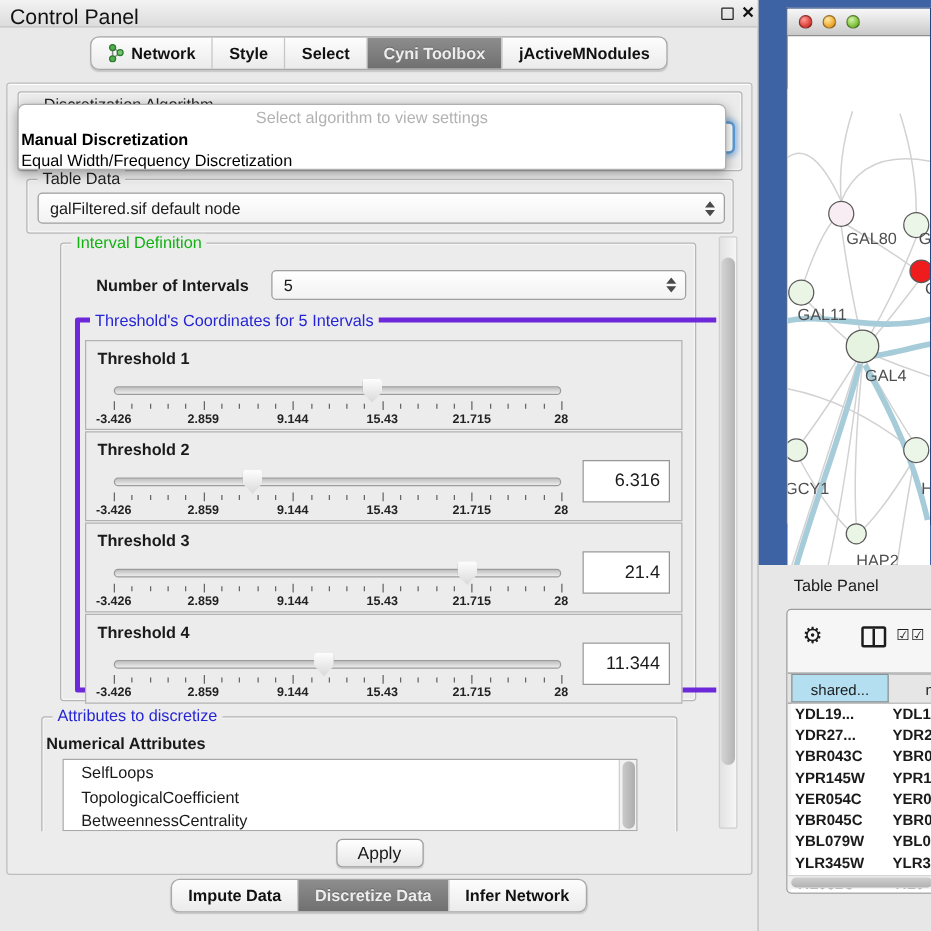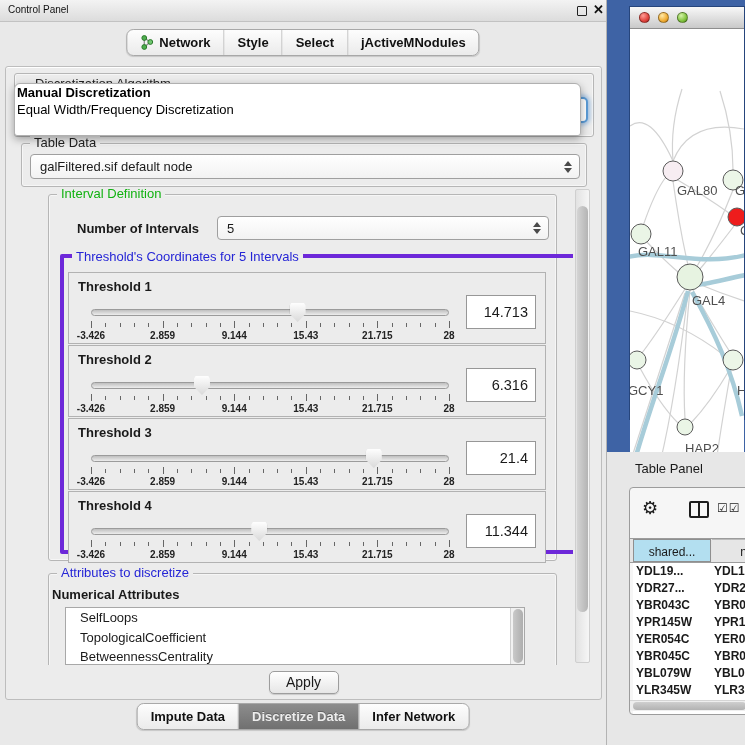--- a/index.html
+++ b/index.html
@@ -2,21 +2,21 @@
 <html><head>
 <meta charset="utf-8">
 <style>
   html,body{margin:0;padding:0;background:#cfcfcf;}
   *{box-sizing:border-box;font-family:"Liberation Sans",sans-serif;}
   #app{position:relative;width:745px;height:745px;overflow:hidden;background:#e6e6e6;font-size:13px;color:#1a1a1a;}
 
   
   .control-panel{position:absolute;left:0;top:0;width:607px;height:745px;background:#e9e9e9;border-right:1px solid #b3b3b3;}
   .cp-titlebar{position:absolute;left:0;top:0;right:0;height:22px;background:linear-gradient(#f3f3f3,#dcdcdc);border-bottom:1px solid #c2c2c2;}
-  .cp-title{position:absolute;left:8px;top:4px;font-size:10px;color:#111;}
+  .cp-title{position:absolute;left:8px;top:4px;font-size:17px;color:#111;}
   .float-icon{position:absolute;left:577px;top:6px;width:10px;height:10px;border:1.7px solid #222;border-radius:1px;}
   .close-icon{position:absolute;left:593px;top:2px;font-size:13px;font-weight:bold;color:#111;}
 
   .tabbar{position:absolute;left:50%;transform:translateX(-50%);display:flex;border:1px solid #a8a8a8;border-radius:7px;overflow:hidden;background:linear-gradient(#fdfdfd,#ebebeb);box-shadow:0 1px 1px rgba(0,0,0,.15);white-space:nowrap;}
   .tabbar.top{top:29px;}
   .tabbar.bottom{top:703px;}
   .tab{display:flex;align-items:flex-start;gap:5px;padding:5px 13px;font-weight:bold;font-size:13px;border-right:1px solid #c6c6c6;color:#111;}
   .tab:last-child{border-right:none;}
   .tab.sel{background:linear-gradient(#8d8d8d,#707070);color:#ededed;text-shadow:0 -1px 0 rgba(0,0,0,.25);}
   .tab svg{display:block;}
@@ -60,21 +60,21 @@
   .track{position:absolute;left:0;right:0;top:2px;height:7px;border-radius:4px;background:linear-gradient(#bfbfbf,#ededed);border:1px solid #9b9b9b;}
   .handle{position:absolute;top:-4px;width:16px;height:19px;background:linear-gradient(#fefefe,#d9d9d9);clip-path:polygon(10% 0,90% 0,100% 14%,100% 56%,50% 100%,0 56%,0 14%);filter:drop-shadow(0 1px 1px rgba(0,0,0,.45));}
   .ticks{position:absolute;left:0;right:0;top:14px;height:8px;}
   .ticks span{position:absolute;top:2px;width:1px;height:4px;background:#666;}
   .ticks span.major{top:0;height:7px;}
   .axis-labels{position:absolute;left:0;right:0;top:23px;height:12px;font-size:10px;font-weight:bold;color:#222;text-align:right;}
   .axis-labels span{position:absolute;transform:translateX(-50%);white-space:nowrap;}
   .th-value{position:absolute;right:9px;top:22px;width:70px;height:34px;background:#fff;border:1px solid #979797;font-size:14.5px;line-height:32px;text-align:right;padding-right:7px;}
 
   
-  .attr-group{left:33px;top:386px;width:509px;height:120px;padding-left:36px;}
+  .attr-group{left:18px;top:386px;width:509px;height:120px;padding-left:36px;}
   .attr-sub{position:absolute;left:3px;top:13px;font-weight:bold;font-size:13px;}
   .listbox{position:absolute;left:16px;top:33px;width:460px;height:58px;background:#fff;border:1px solid #a8a8a8;overflow:hidden;}
   .listbox .item{font-size:13px;line-height:19.5px;padding-left:14px;white-space:nowrap;}
   .lb-scroll{position:absolute;right:0;top:0;bottom:0;width:14px;background:#f1f1f1;border-left:1px solid #d0d0d0;}
   .lb-thumb{position:absolute;left:2px;top:1px;width:10px;height:54px;background:linear-gradient(to right,#c9c9c9,#aeaeae);border-radius:5px;}
 
   
   .v-scroll{position:absolute;left:569px;top:122px;width:15px;height:474px;background:linear-gradient(to right,#e2e2e2,#f6f6f6);border:1px solid #cfcfcf;border-radius:2px;}
   .v-thumb{position:absolute;left:1px;top:16px;width:11px;height:406px;background:linear-gradient(to right,#d4d4d4,#b4b4b4);border-radius:6px;}
 
@@ -133,38 +133,42 @@
     <circle cx="10" cy="7" r="2.4" fill="#6fc66f" stroke="#2c7a2c"></circle>
   </svg>
 <span>Network</span>
         </div>
         <div class="tab">
           <span>Style</span>
         </div>
         <div class="tab">
           <span>Select</span>
         </div>
+        <div class="tab sel">
+          <span>Cyni Toolbox</span>
+        </div>
         <div class="tab">
           <span>jActiveMNodules</span>
         </div>
       </div>
 
     <div class="cp-body">
 
       <div class="grp algo-group">
         <span class="algo-label">Discretization Algorithm</span>
       </div>
       <div class="algo-combo">
         <span class="spinner">
             <i class="up"></i>
             <i class="dn"></i>
           </span>
       </div>
 
       <div class="popup">
+        <div class="pop-prompt">Select algorithm to view settings</div>
         <div>
             <div class="pop-opt bold">Manual Discretization</div>
             <div class="pop-opt">Equal Width/Frequency Discretization</div>
           </div>
       </div>
 
       <div class="grp tdata-group">
         <span class="grp-title" style="background:#ececec;color:#222;">Table Data</span>
         <div class="combo tdata-combo">
           <span class="val">galFiltered.sif default node</span>
@@ -224,21 +228,20 @@
                     </div>
       <div class="axis-labels">
                       <span style="left: 0%;">-3.426</span>
                       <span style="left: 20%;">2.859</span>
                       <span style="left: 40%;">9.144</span>
                       <span style="left: 60%;">15.43</span>
                       <span style="left: 80%;">21.715</span>
                       <span style="left: 100%;">28</span>
                     </div>
     </div>
-    <div class="th-value">14.713</div>
   </div>
 
   <div class="thr-panel" style="top: 87px;">
     <span class="th-label">Threshold 2</span>
     <div class="slider">
       <div class="track"></div>
       <div class="handle" style="left: calc(31% - 8px);"></div>
       <div class="ticks">
                       <span class="major" style="left: 0%;"></span>
                       <span style="left: 4%;"></span>

